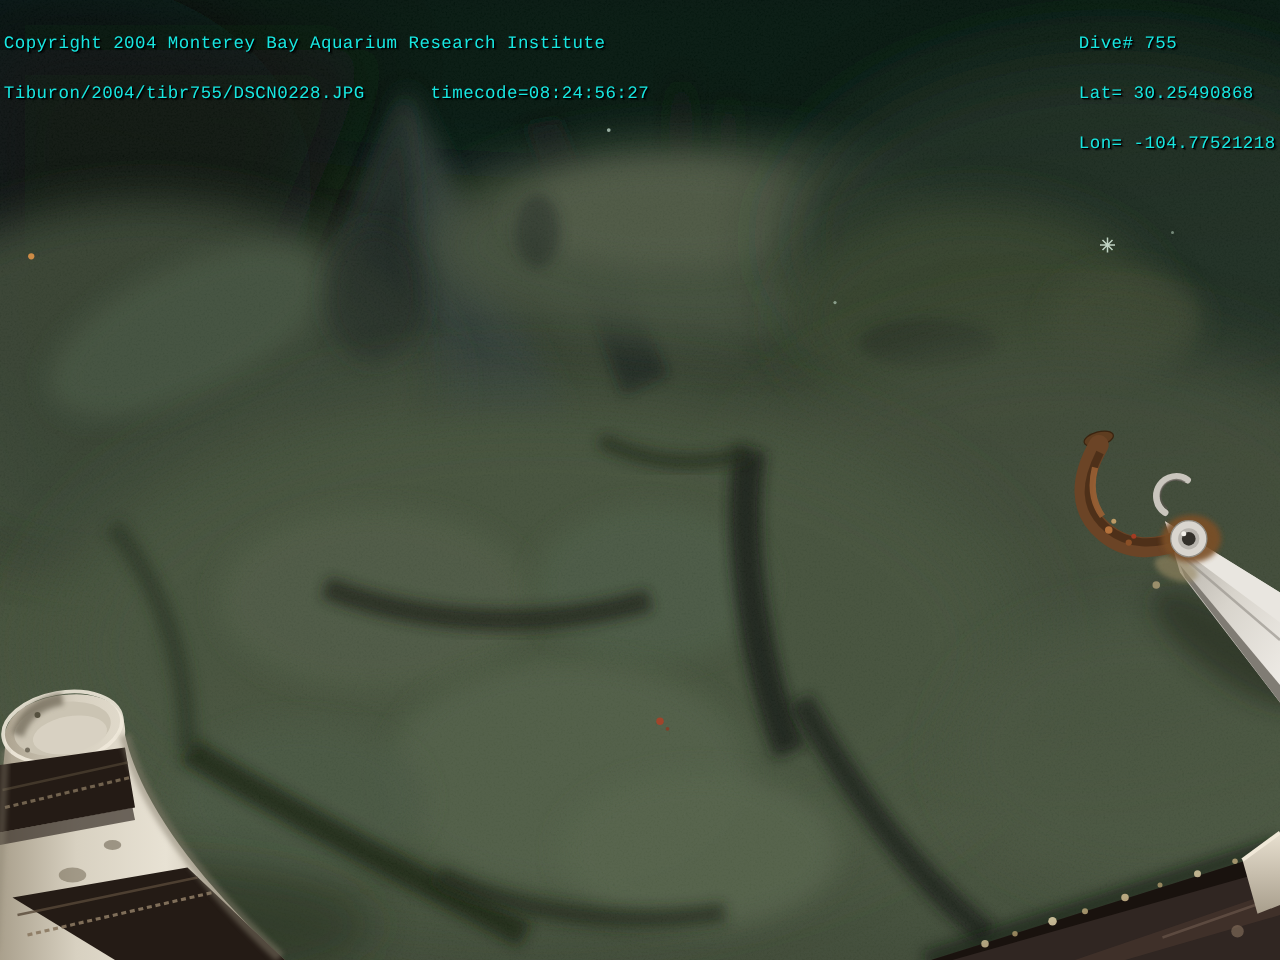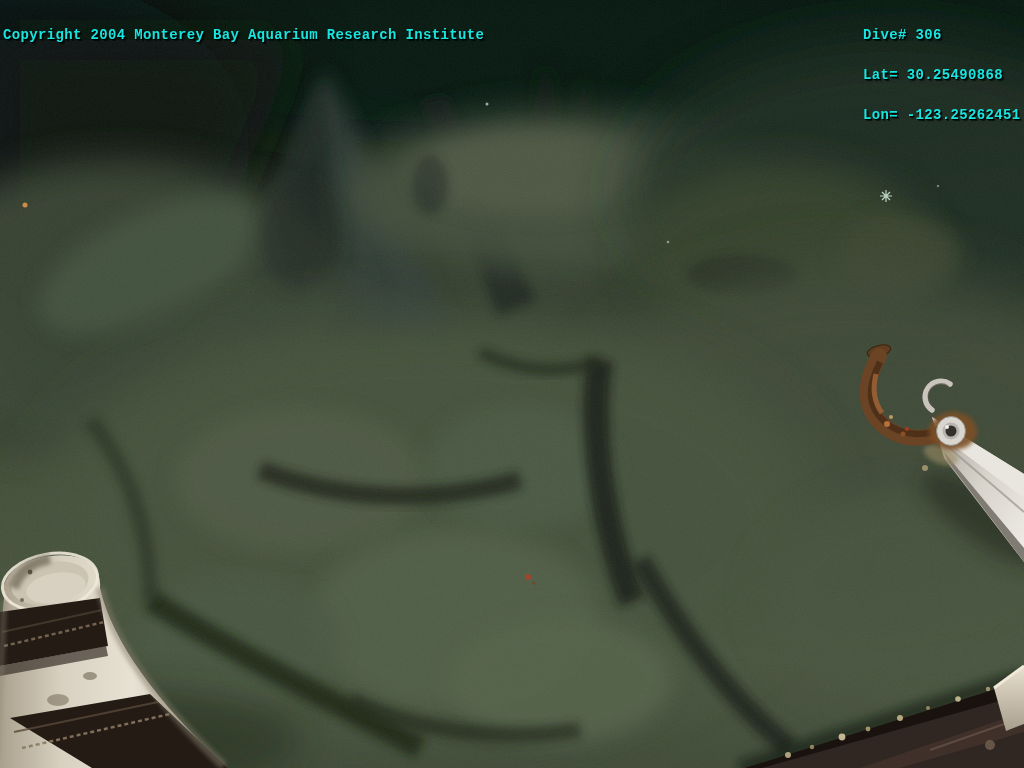--- a/index.html
+++ b/index.html
@@ -1,16 +1,16 @@
 <!DOCTYPE html>
 <html style="--ovl: #17e6e0;"><head>
 <meta charset="utf-8">
 <style>
   html,body{margin:0;padding:0;background:#000;}
-  #frame{position:relative;width:1024px;height:768px;overflow:hidden;background:#0a1a14;font-weight:bold;}
+  #frame{position:relative;width:1024px;height:768px;overflow:hidden;background:#0a1a14;}
   #frame svg{position:absolute;left:0;top:0;}
   .ovl{
     position:absolute;
     font-family:"Liberation Mono","DejaVu Sans Mono",monospace;
     font-size:14px;
     line-height:13.4px;
     letter-spacing:0.35px;
     color:var(--ovl,#17e6e0);
     white-space:pre;
     text-shadow:1px 1px 0 #000, 2px 2px 1px rgba(0,0,0,0.65);
@@ -217,25 +217,26 @@
       <circle cx="988" cy="689" r="2.2" fill="#b8a478"></circle>
       <circle cx="1012" cy="683" r="2.6" fill="#cab894"></circle>
     </g>
     <path d="M994,688 L1024,666 L1024,724 L1006,731 Z" fill="url(#tubeg)"></path>
     <path d="M994,688 L1024,666" stroke="#f0e8d8" stroke-width="3" fill="none"></path>
   </g>
 </svg>
 
   <div class="ovl" id="ovl-top-left">
     <div>Copyright 2004 Monterey Bay Aquarium Research Institute</div>
+    <div>Tiburon/2004/tibr755/DSCN0228.JPG      timecode=08:24:56:27</div>
   </div>
 
   <div class="ovl" id="ovl-top-right">
-    <div>Dive# 306</div>
+    <div>Dive# 755</div>
     <div>Lat= 30.25490868</div>
-    <div>Lon= -123.25262451</div>
+    <div>Lon= -104.77521218</div>
   </div>
 
   <div class="ovl" id="ovl-bottom">
     
   </div>
 
 </div>
 
 </body></html>

